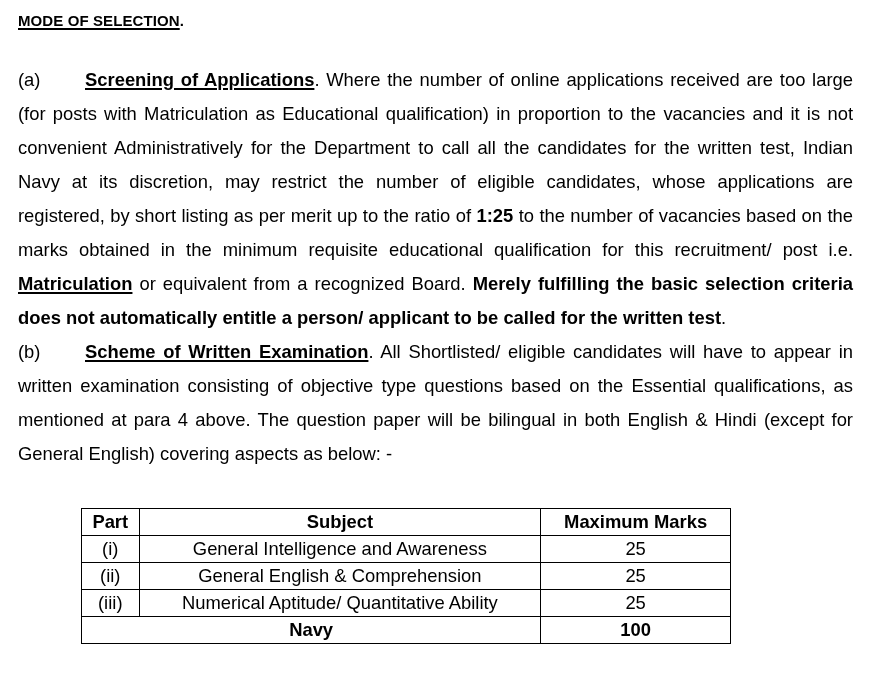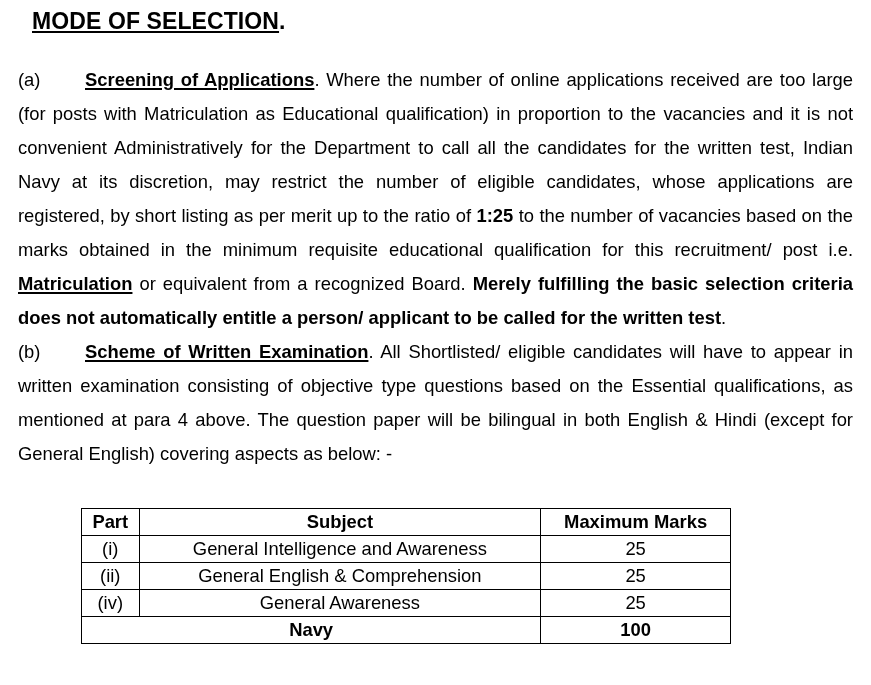--- a/index.html
+++ b/index.html
@@ -19,23 +19,23 @@
   .page {
     position: relative;
     width: 871px;
     height: 685px;
     box-sizing: border-box;
   }
 
   
   .doc-heading {
     position: absolute;
-    left: 32px;
+    left: 18px;
     top: 9px;
-    font-size: 23px;
+    font-size: 15px;
     font-weight: bold;
     letter-spacing: 0.1px;
     line-height: 24px;
     white-space: nowrap;
   }
   .doc-heading .u {
     text-decoration: underline;
     text-underline-offset: 2px;
     text-decoration-thickness: 2px;
   }
@@ -136,22 +136,22 @@
         <td>(i)</td>
         <td>General Intelligence and Awareness</td>
         <td>25</td>
       </tr>
       <tr>
         <td>(ii)</td>
         <td>General English &amp; Comprehension</td>
         <td>25</td>
       </tr>
       <tr>
-        <td>(iv)</td>
-        <td>General Awareness</td>
+        <td>(iii)</td>
+        <td>Numerical Aptitude/ Quantitative Ability</td>
         <td>25</td>
       </tr>
     </tbody>
     <tfoot>
       <tr>
         <td colspan="2">Navy</td>
         <td>100</td>
       </tr>
     </tfoot>
   </table>

